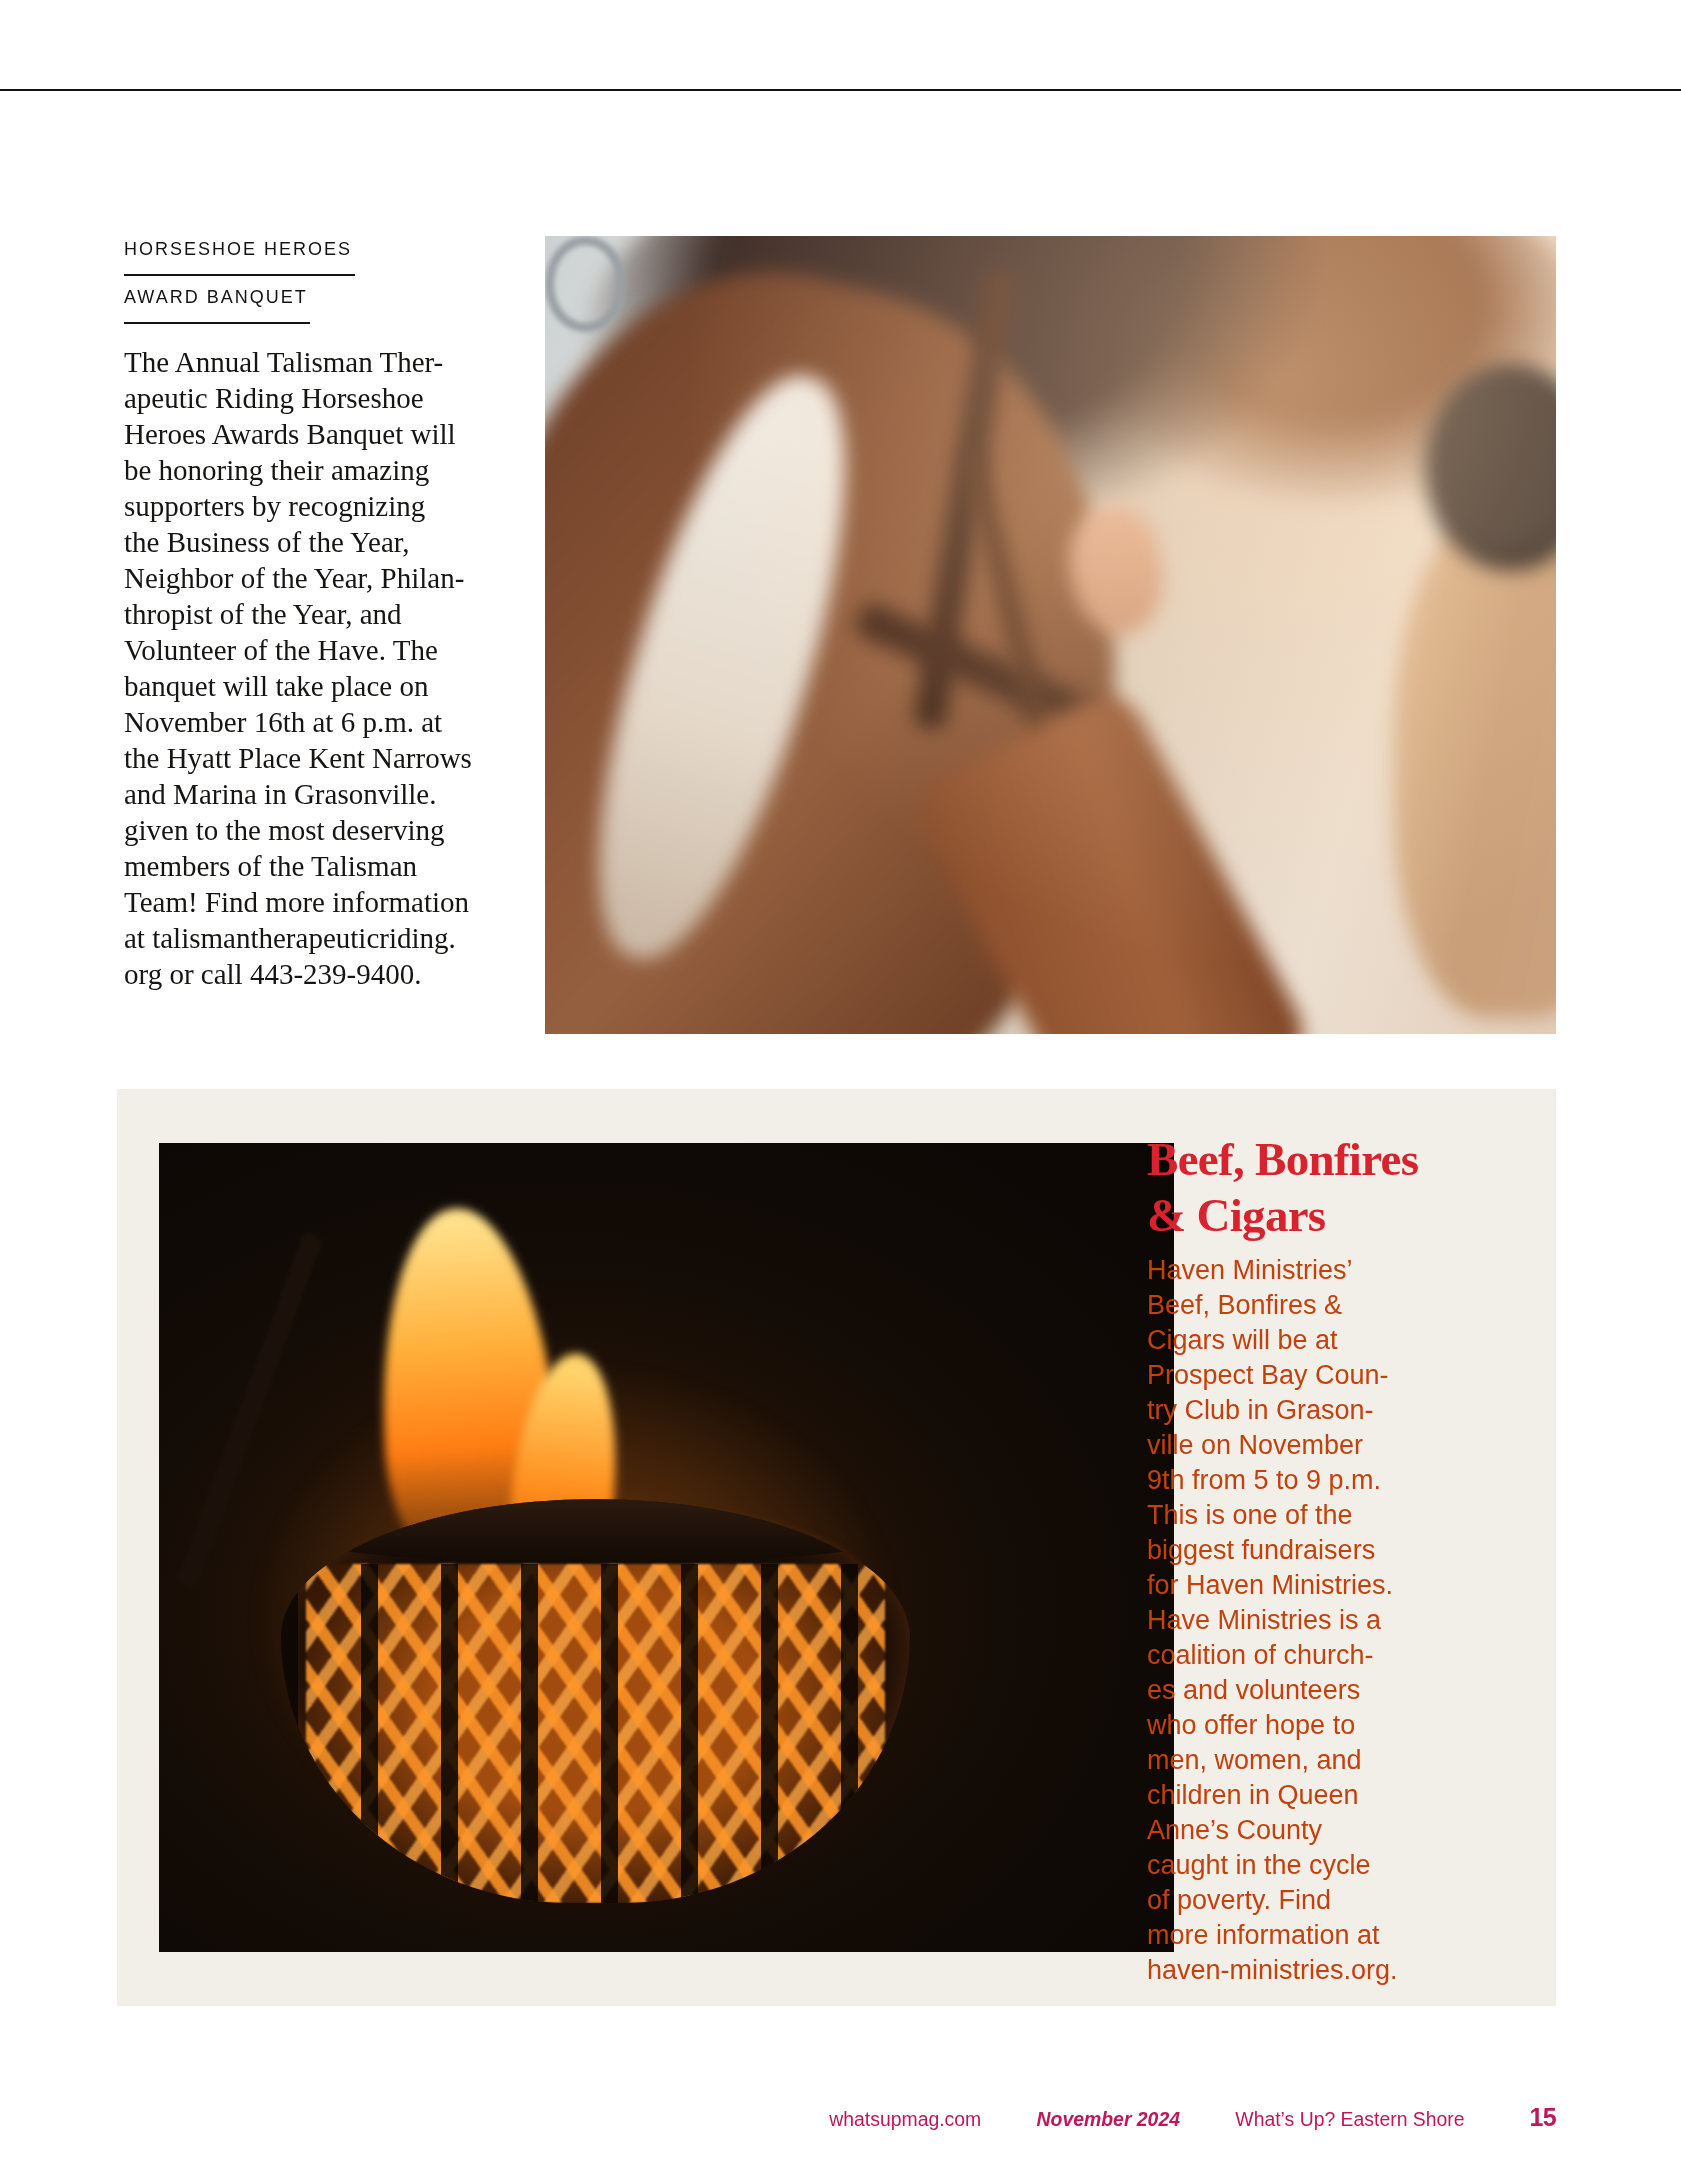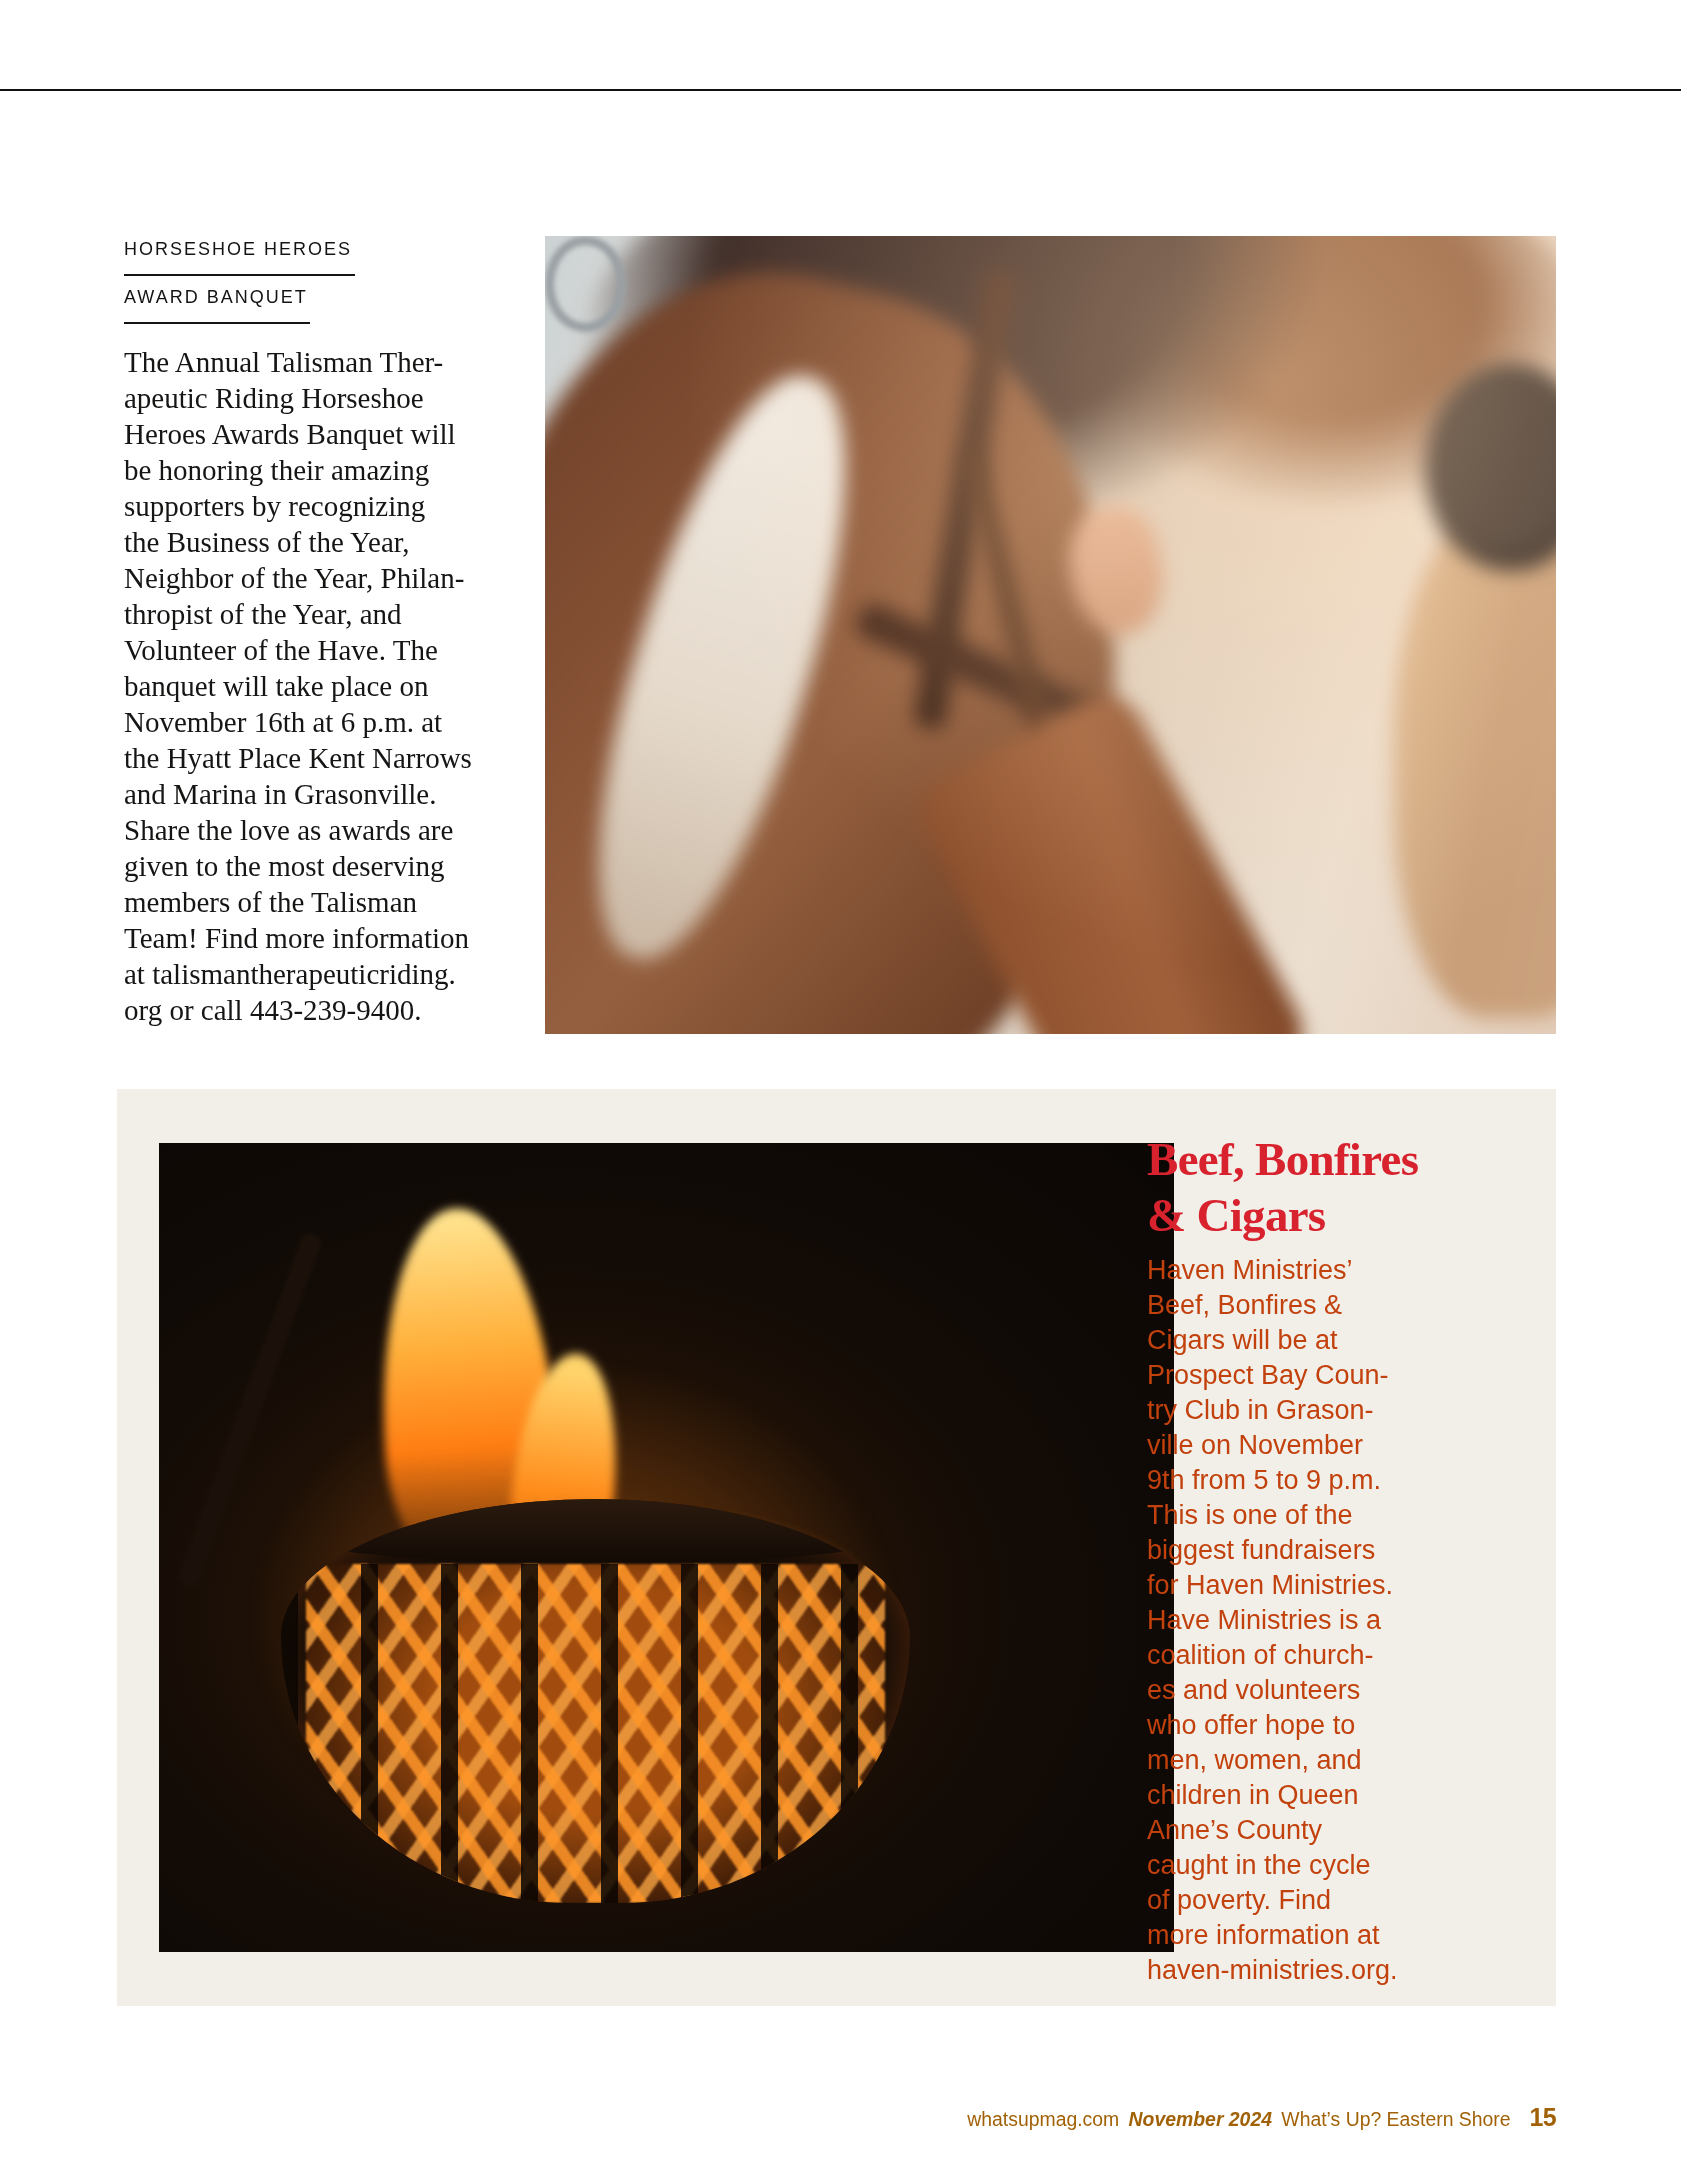--- a/index.html
+++ b/index.html
@@ -84,21 +84,21 @@
   .bonfire-heading{position:absolute;left:1147px;top:1131px;color:#d8232f;
      font-family:"Liberation Serif","DejaVu Serif",serif;font-weight:bold;
      font-size:47px;line-height:56px;letter-spacing:-0.7px;}
   .bonfire-heading .tline{white-space:nowrap;}
   .sans-body{position:absolute;left:1147px;top:1253px;width:268px;color:#c2410c;
      font-family:"Liberation Sans",sans-serif;font-size:27px;line-height:35px;}
   .sans-body .tline{white-space:nowrap;}
 
   
   .footer{position:absolute;right:125px;top:2103px;display:flex;align-items:baseline;
-     color:#a16207;font-family:"Liberation Sans",sans-serif;font-size:19.4px;white-space:nowrap;}
+     color:#be185d;font-family:"Liberation Sans",sans-serif;font-size:19.4px;white-space:nowrap;gap:46px;}
   .footer .seg{margin-left:9.4px;}
   .footer .bold{font-weight:bold;font-style:italic;}
   .footer .pagenum{font-weight:bold;font-size:25px;margin-left:19px;letter-spacing:-0.7px;}
 </style>
 </head>
 <body>
 
 <div class="page">
 
   <div class="top-rule"></div>
@@ -115,21 +115,20 @@
       <div class="tline">be honoring their amazing</div>
       <div class="tline">supporters by recognizing</div>
       <div class="tline">the Business of the Year,</div>
       <div class="tline">Neighbor of the Year, Philan-</div>
       <div class="tline">thropist of the Year, and</div>
       <div class="tline">Volunteer of the Have. The</div>
       <div class="tline">banquet will take place on</div>
       <div class="tline">November 16th at 6 p.m. at</div>
       <div class="tline">the Hyatt Place Kent Narrows</div>
       <div class="tline">and Marina in Grasonville.</div>
-      <div class="tline">Share the love as awards are</div>
       <div class="tline">given to the most deserving</div>
       <div class="tline">members of the Talisman</div>
       <div class="tline">Team! Find more information</div>
       <div class="tline">at talismantherapeuticriding.</div>
       <div class="tline">org or call 443-239-9400.</div>
     </div>
 
   <div class="horse-photo">
     <div class="blob hp-bodypatch"></div>
     <div class="blob hp-mane"></div>

